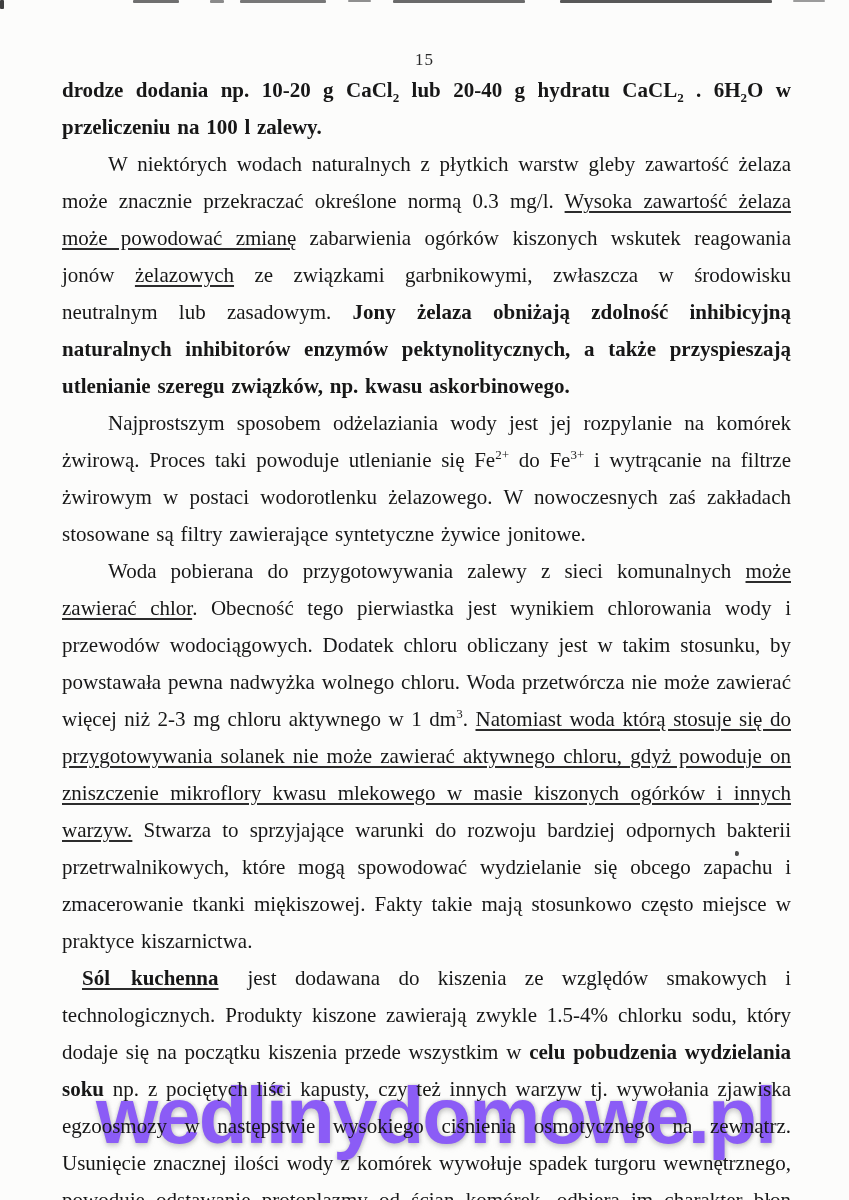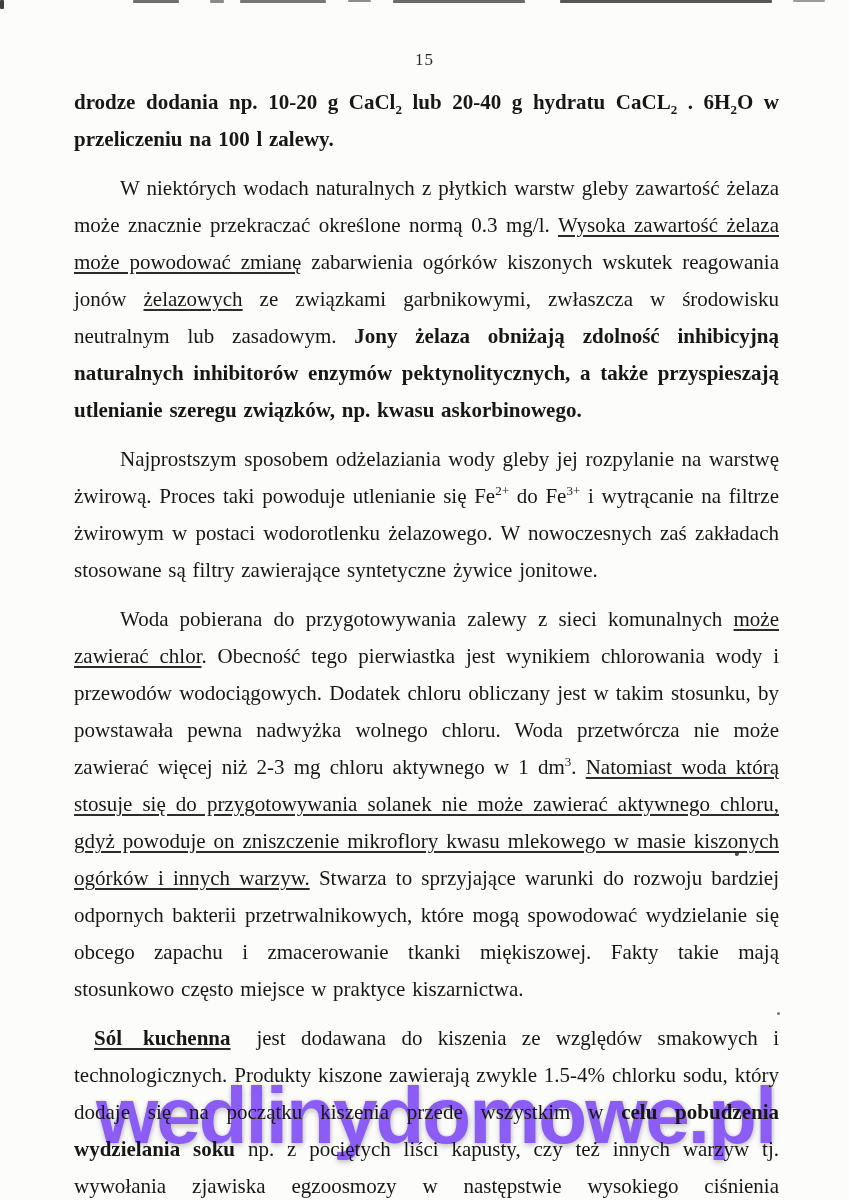--- a/index.html
+++ b/index.html
@@ -26,21 +26,21 @@
   .speck2{left:777px;top:1012px;width:3px;height:3px;background:#777;border-radius:50%;}
 
   .page-number{
     position:absolute;top:50px;left:0;right:0;
     text-align:center;font-size:17px;letter-spacing:1px;color:#2a2a2a;z-index:2;
   }
   .content{
     position:absolute;left:62px;top:72px;width:729px;z-index:2;
   }
   p.para{
-    margin:12px;font-size:21px;line-height:37px;
+    margin:0;font-size:21px;line-height:37px;
     text-align:justify;text-justify:inter-word;
     word-spacing:1.5px;
   }
   p.indent-normal{text-indent:46px;}
   p.indent-small{text-indent:20px;}
   .b{font-weight:bold;}
   .u{text-decoration:underline;text-underline-offset:3px;text-decoration-thickness:1.5px;text-decoration-color:#2c2c2c;}
   sup{font-size:13px;line-height:0;vertical-align:super;}
   sub{font-size:13px;line-height:0;vertical-align:sub;}
 
@@ -68,18 +68,18 @@
   <div class="artifact speck1"></div>
   <div class="artifact speck2"></div>
 
   <div class="page-number">15</div>
 
   <div class="watermark">wedlinydomowe.pl</div>
 
   <div class="content">
       <p class="para"><span class="b">drodze dodania np. 10-20 g CaCl</span><sub class="b">2</sub><span class="b"> lub 20-40 g hydratu CaCL</span><sub class="b">2</sub><span class="b"> . 6H</span><sub class="b">2</sub><span class="b">O w przeliczeniu na 100 l zalewy.</span></p>
       <p class="para indent-normal"><span>W niektórych wodach naturalnych z płytkich warstw gleby zawartość żelaza może znacznie przekraczać określone normą 0.3 mg/l. </span><span class="u">Wysoka zawartość żelaza może powodować zmianę</span><span> zabarwienia ogórków kiszonych wskutek reagowania jonów </span><span class="u">żelazowych</span><span> ze związkami garbnikowymi, zwłaszcza w środowisku neutralnym lub zasadowym. </span><span class="b">Jony żelaza obniżają zdolność inhibicyjną naturalnych inhibitorów enzymów pektynolitycznych, a także przyspieszają utlenianie szeregu związków, np. kwasu askorbinowego.</span></p>
-      <p class="para indent-normal"><span>Najprostszym sposobem odżelaziania wody gleby jej rozpylanie na warstwę żwirową. Proces taki powoduje utlenianie się Fe</span><sup>2+</sup><span> do Fe</span><sup>3+</sup><span> i wytrącanie na filtrze żwirowym w postaci wodorotlenku żelazowego. W nowoczesnych zaś zakładach stosowane są filtry zawierające syntetyczne żywice jonitowe.</span></p>
+      <p class="para indent-normal"><span>Najprostszym sposobem odżelaziania wody jest jej rozpylanie na komórek żwirową. Proces taki powoduje utlenianie się Fe</span><sup>2+</sup><span> do Fe</span><sup>3+</sup><span> i wytrącanie na filtrze żwirowym w postaci wodorotlenku żelazowego. W nowoczesnych zaś zakładach stosowane są filtry zawierające syntetyczne żywice jonitowe.</span></p>
       <p class="para indent-normal"><span>Woda pobierana do przygotowywania zalewy z sieci komunalnych </span><span class="u">może zawierać chlor</span><span>. Obecność tego pierwiastka jest wynikiem chlorowania wody i przewodów wodociągowych. Dodatek chloru obliczany jest w takim stosunku, by powstawała pewna nadwyżka wolnego chloru. Woda przetwórcza nie może zawierać więcej niż 2-3 mg chloru aktywnego w 1 dm</span><sup>3</sup><span>. </span><span class="u">Natomiast woda którą stosuje się do przygotowywania solanek nie może zawierać aktywnego chloru, gdyż powoduje on zniszczenie mikroflory kwasu mlekowego w masie kiszonych ogórków i innych warzyw.</span><span> Stwarza to sprzyjające warunki do rozwoju bardziej odpornych bakterii przetrwalnikowych, które mogą spowodować wydzielanie się obcego zapachu i zmacerowanie tkanki miękiszowej. Fakty takie mają stosunkowo często miejsce w praktyce kiszarnictwa.</span></p>
       <p class="para indent-small"><span class="b u">Sól kuchenna</span><span>  jest dodawana do kiszenia ze względów smakowych i technologicznych. Produkty kiszone zawierają zwykle 1.5-4% chlorku sodu, który dodaje się na początku kiszenia przede wszystkim w </span><span class="b">celu pobudzenia wydzielania soku</span><span> np. z pociętych liści kapusty, czy też innych warzyw tj. wywołania zjawiska egzoosmozy w następstwie wysokiego ciśnienia osmotycznego na zewnątrz. Usunięcie znacznej ilości wody z komórek wywołuje spadek turgoru wewnętrznego, powoduje odstawanie protoplazmy od ścian komórek, odbiera im charakter błon półprzepuszczalnych i w</span></p>
     </div>
 
 </div>
 
 </body></html>

